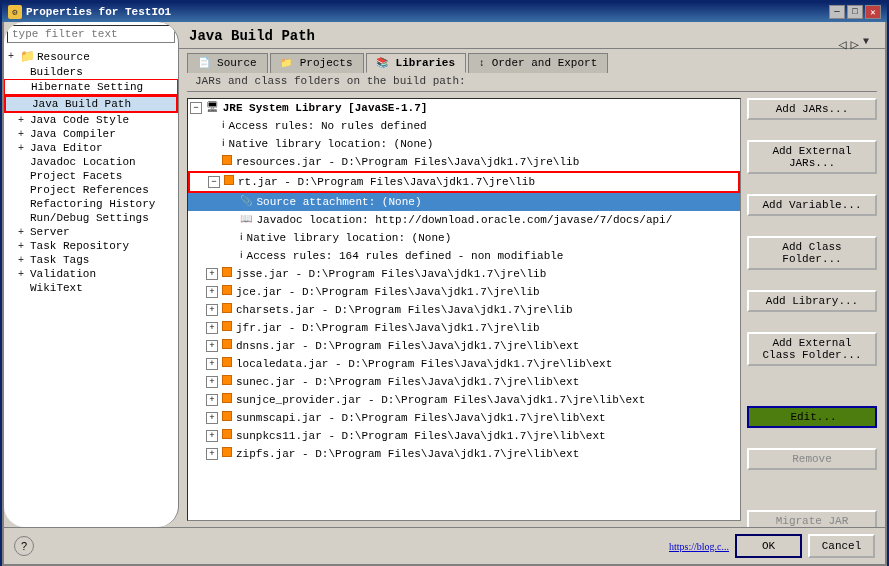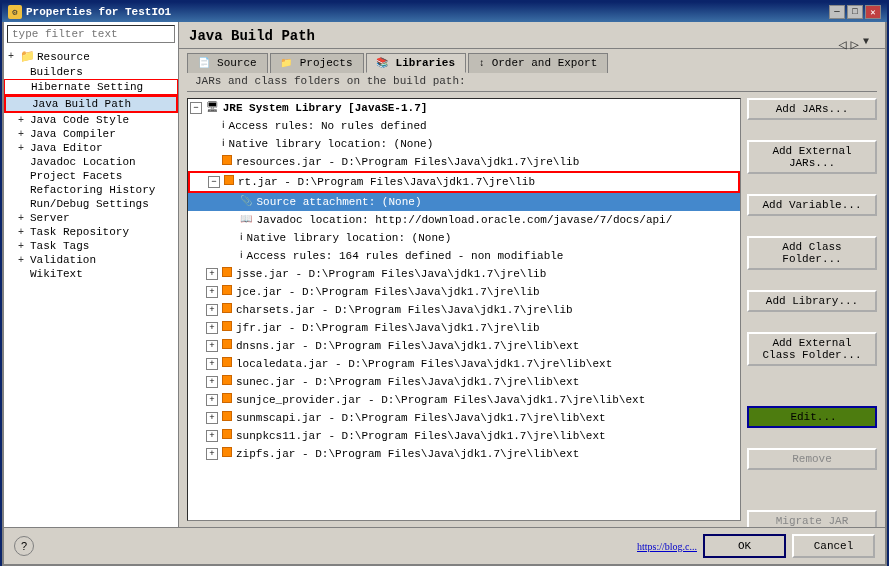--- a/index.html
+++ b/index.html
@@ -78,20 +78,21 @@
     }
 
     
     .sidebar {
       width: 175px;
       border-right: 1px solid #808080;
       background: white;
       display: flex;
       flex-direction: column;
       overflow: hidden;
+      border-radius: 21px;
     }
     .filter-input {
       border: 1px inset #808080;
       padding: 2px 4px;
       font-size: 11px;
       font-family: inherit;
       color: #888;
       margin: 3px;
       background: white;
       width: calc(100% - 6px);
@@ -276,21 +277,21 @@
       gap: 6px;
       align-items: center;
     }
     .link-text {
       font-size: 10px;
       color: #0000cc;
       text-decoration: underline;
       font-family: Liberation Serif, serif;
     }
     .ok-btn, .cancel-btn {
-      width: 83px;
+      width: 67px;
       padding: 4px;
       font-size: 11px;
       font-family: inherit;
       background: #d4d0c8;
       border: 2px outset #fff;
       cursor: pointer;
     }
     .ok-btn { border: 2px solid #000066; }
 
     
@@ -359,20 +360,24 @@
           <div class="tree-item indent-1">
             <span class="tree-expand">&nbsp;</span>
             <span>Javadoc Location</span>
           </div>
 
           <div class="tree-item indent-1">
             <span class="tree-expand">&nbsp;</span>
             <span>Project Facets</span>
           </div>
 
+          <div class="tree-item indent-1">
+            <span class="tree-expand">&nbsp;</span>
+            <span>Project References</span>
+          </div>
 
           <div class="tree-item indent-1">
             <span class="tree-expand">&nbsp;</span>
             <span>Refactoring History</span>
           </div>
 
           <div class="tree-item indent-1">
             <span class="tree-expand">&nbsp;</span>
             <span>Run/Debug Settings</span>
           </div>

